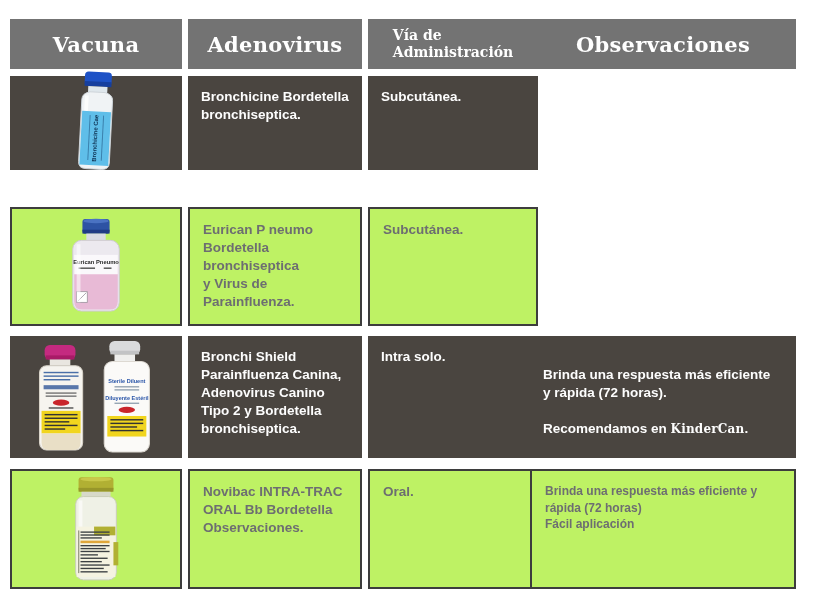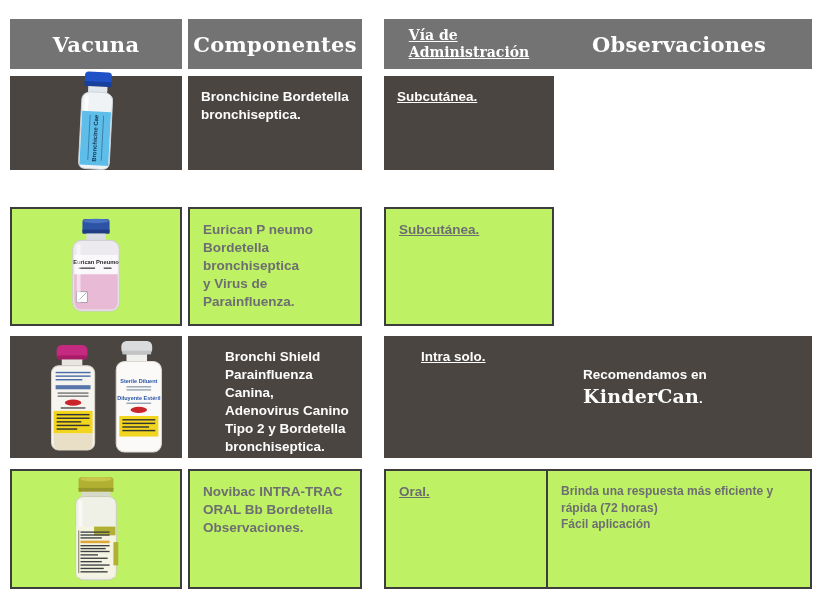--- a/index.html
+++ b/index.html
@@ -11,37 +11,37 @@
          font-family:"DejaVu Serif", serif;font-weight:bold;}
   .hcell.big{font-size:21px;letter-spacing:.3px;}
   .hcell.small{font-size:14px;line-height:1.25;white-space:pre-line;}
   
   .dark{background:#4A4540;color:#FDFDFD;}
   .light{background:#bef264;border:2px solid #3D3D3D;color:#6D6E71;}
   .txt{font-weight:bold;font-size:13.5px;line-height:1.34;white-space:pre-line;
        padding:12px 10px 0 13px;}
   .txt.obs4{font-size:12px;line-height:1.38;}
   .imgcell{display:flex;align-items:center;justify-content:center;}
-  .brand{font-family:"DejaVu Serif", serif;font-size:19px;letter-spacing:.2px;}
+  .brand{font-family:"DejaVu Serif", serif;font-size:12px;letter-spacing:.2px;}
   .tilt{transform:rotate(3deg);}
   
   .c1{left:10px;width:172px;} .c2{left:188px;width:174px;}
-  .c3{left:384px;width:170px;text-decoration:underline;} .c4{left:546px;width:266px;}
+  .c3{left:368px;width:170px;} .c4{left:530px;width:266px;}
   
   .rh{top:19px;height:50px;}
   .r0{top:76px;height:94px;} .r1{top:207px;height:119px;}
-  .r2{top:336px;height:122px;padding-left:24px;} .r3{top:469px;height:120px;}
+  .r2{top:336px;height:122px;} .r3{top:469px;height:120px;}
 </style>
 </head>
 <body>
 
 <div class="page">
 
   <div class="cell hcell big rh c1">Vacuna</div>
-  <div class="cell hcell big rh c2">Componentes</div>
+  <div class="cell hcell big rh c2">Adenovirus</div>
   <div class="cell hcell small rh c3">Vía de
 Administración</div>
   <div class="cell hcell big rh c4">Observaciones</div>
 
   <div class="cell dark imgcell r0 c1">
     <div class="tilt">
       <svg width="58" height="100" viewBox="0 0 60 104">
         <rect x="16" y="1" width="28" height="14" rx="4" fill="#1E52C6"></rect>
         <rect x="16" y="11" width="28" height="5" fill="#163F9E"></rect>
         <rect x="20" y="16" width="20" height="7" fill="#dfe7ec"></rect>
@@ -135,20 +135,22 @@
 Parainfluenza Canina,
 Adenovirus Canino
 Tipo 2 y Bordetella
 bronchiseptica.</div>
   </div>
   <div class="cell dark r2 c3">
     <div class="txt">Intra solo.</div>
   </div>
   <div class="cell dark r2 c4">
     <div class="txt">
+      <div>Brinda una respuesta más eficiente
+y rápida (72 horas).</div>
       <div><span>Recomendamos en </span><span class="brand">KinderCan</span><span>.</span></div>
     </div>
   </div>
 
   <div class="cell light imgcell r3 c1">
     <svg width="62" height="107" viewBox="0 0 64 110">
       <rect x="14" y="1" width="36" height="15" rx="3" fill="#B1B033"></rect>
       <ellipse cx="32" cy="3" rx="16" ry="2.2" fill="#c9c84a"></ellipse>
       <rect x="14" y="12" width="36" height="4" fill="#97962A"></rect>
       <rect x="17" y="16" width="30" height="5" fill="#d7d9c9"></rect>

